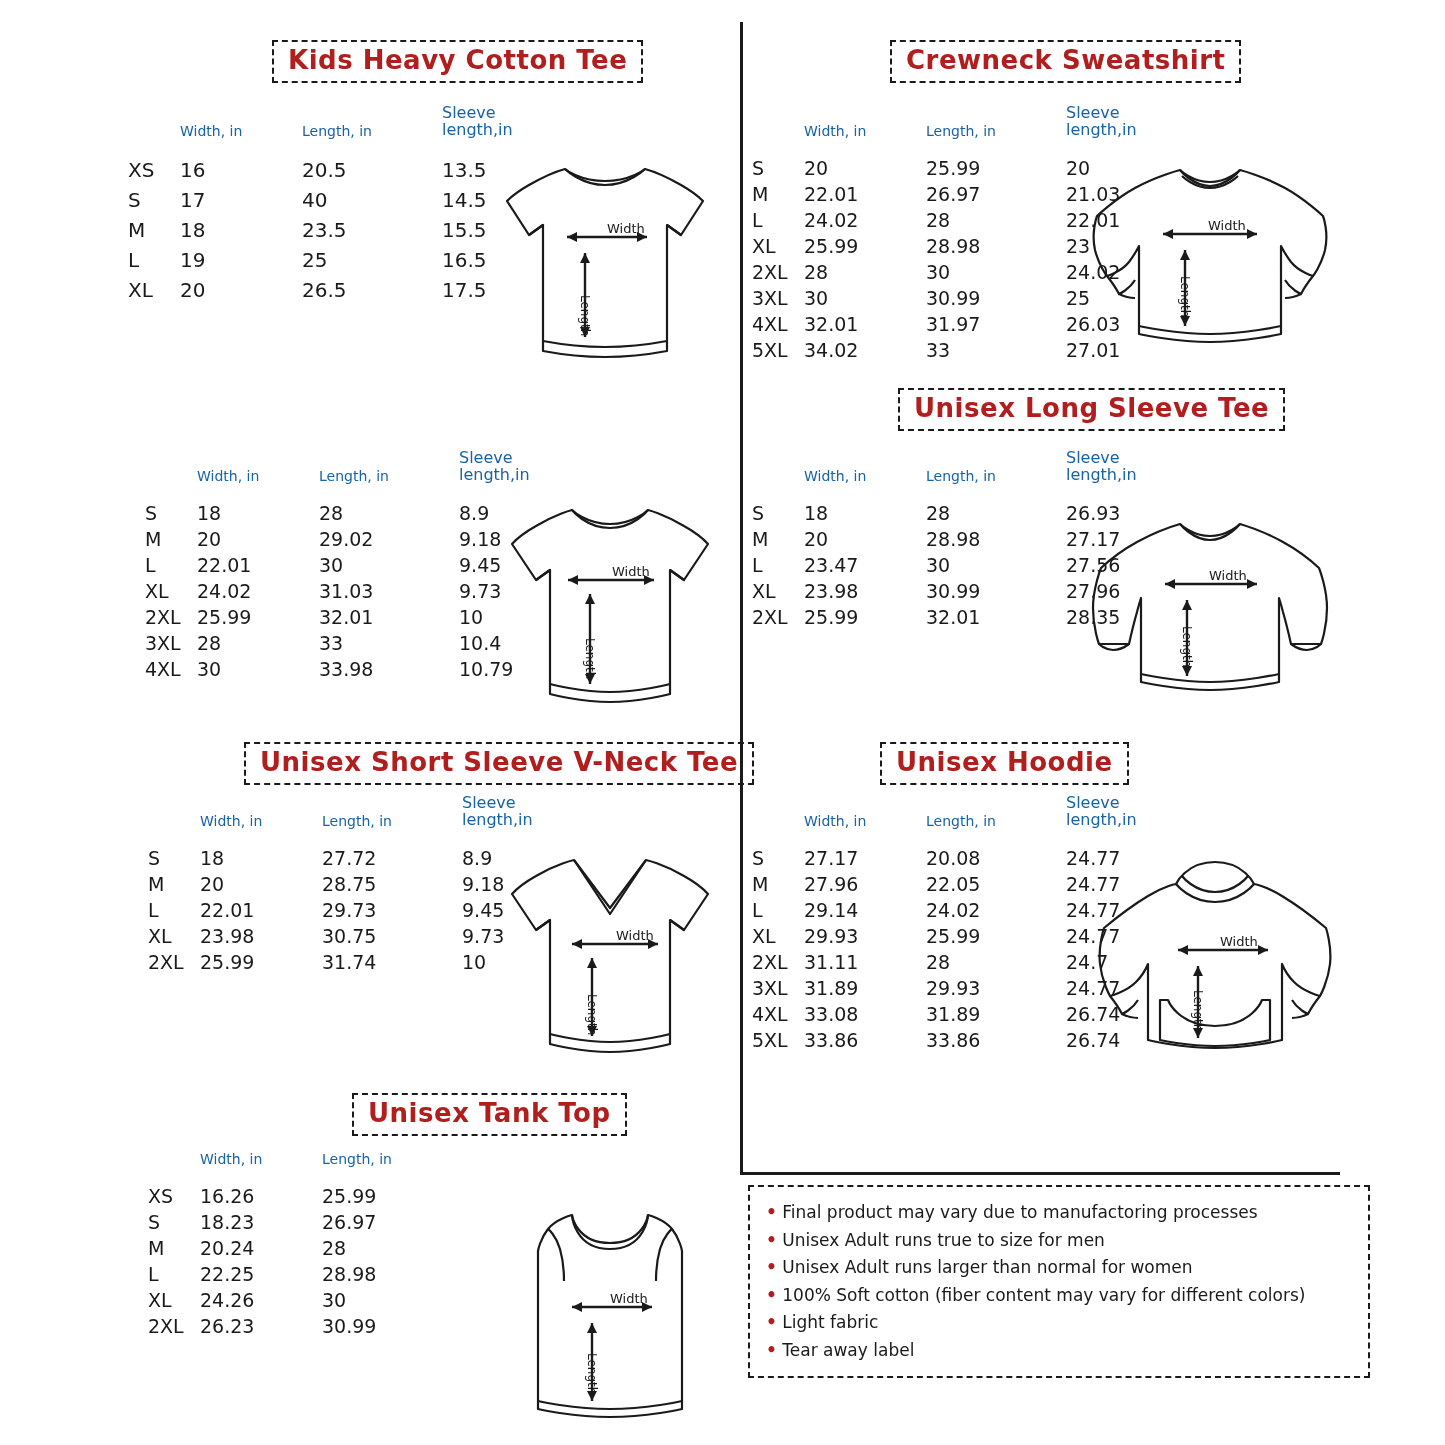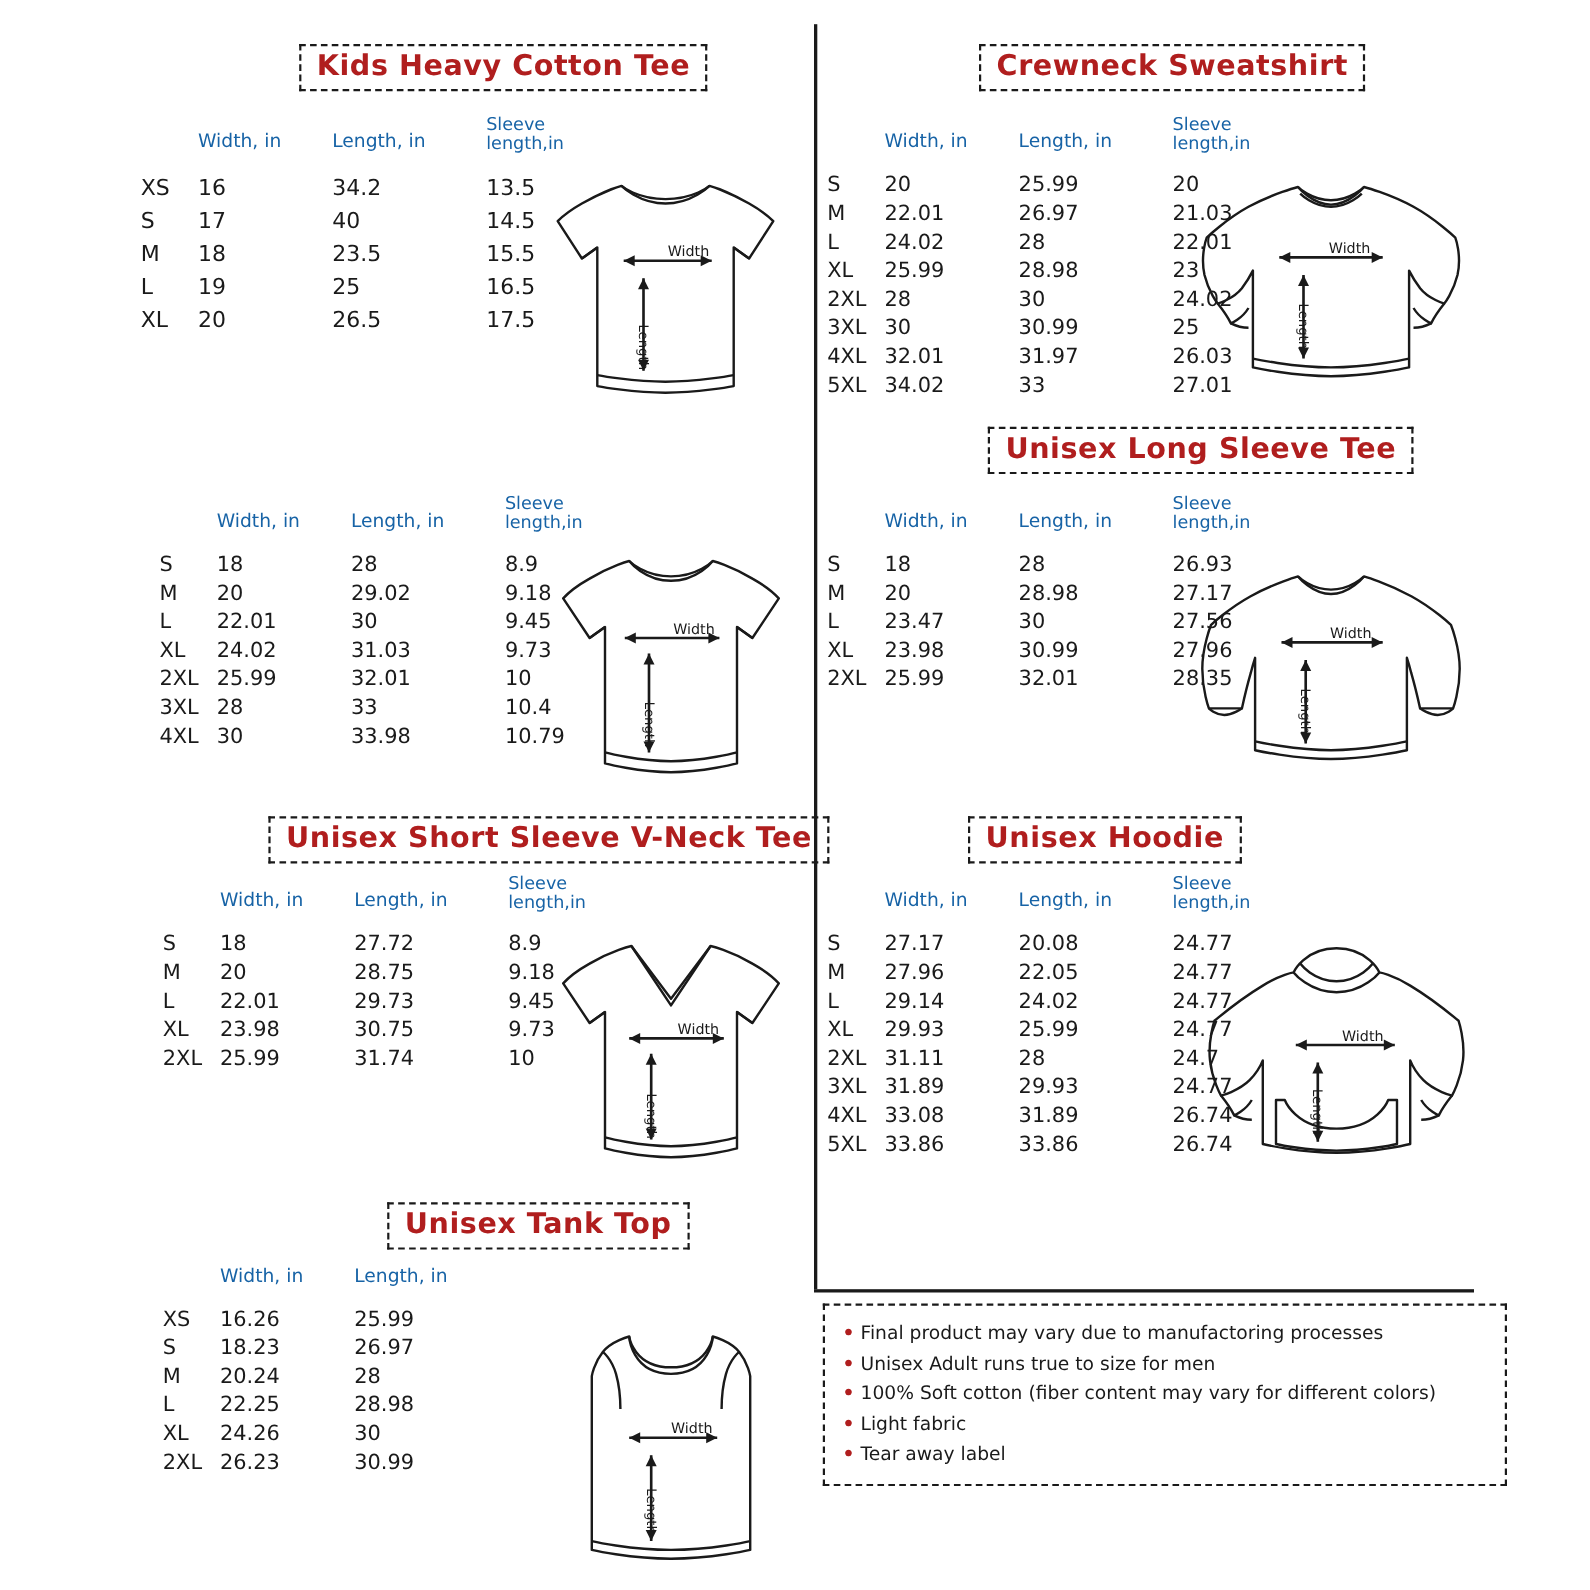--- a/index.html
+++ b/index.html
@@ -50,21 +50,21 @@
     line-height: 1.05;
   }
   
   .tbl {
     position: absolute;
     border-collapse: collapse;
     font-family: "DejaVu Sans", sans-serif;
   }
   .tbl th {
     color: #1763a6;
-    font-size: 17px;
+    font-size: 14px;
     font-weight: normal;
     text-align: left;
     padding: 0 0 16px 0;
     vertical-align: bottom;
     line-height: 1.05;
   }
   .tbl th.th-sleeve {
     font-size: 16px;
     line-height: 1.05;
   }
@@ -121,21 +121,21 @@
         <th class="colsize"></th>
         <th class="colwidth">Width, in</th>
         <th class="collen">Length, in</th>
         <th class="colsleeve th-sleeve"><span>Sleeve length,in</span></th>
       </tr>
     </thead>
     <tbody>
       <tr>
           <td class="sz">XS</td>
           <td>16</td>
-          <td>34.2</td>
+          <td>20.5</td>
           <td>13.5</td>
         </tr>
       <tr>
           <td class="sz">S</td>
           <td>17</td>
           <td>40</td>
           <td>14.5</td>
         </tr>
       <tr>
           <td class="sz">M</td>
@@ -630,18 +630,19 @@
         <polygon points="72,196 67,186 77,186" fill="#1a1a1a" stroke="none"></polygon>
       </g>
       <text x="90" y="98" font-family="DejaVu Sans, sans-serif" font-size="13" fill="#1a1a1a">Width</text>
       <text x="68" y="148" font-family="DejaVu Sans, sans-serif" font-size="12" fill="#1a1a1a" transform="rotate(90 68 148)">Length</text>
     </svg>
   </div>
 
   <div class="notes" style="left:748px; top:1185px; width:586px;">
     <div><span class="bullet">•</span> <span>Final product may vary due to manufactoring processes</span></div>
     <div><span class="bullet">•</span> <span>Unisex Adult runs true to size for men</span></div>
+    <div><span class="bullet">•</span> <span>Unisex Adult runs larger than normal for women</span></div>
     <div><span class="bullet">•</span> <span>100% Soft cotton (fiber content may vary for different colors)</span></div>
     <div><span class="bullet">•</span> <span>Light fabric</span></div>
     <div><span class="bullet">•</span> <span>Tear away label</span></div>
   </div>
 
 </div>
 
 </body></html>

